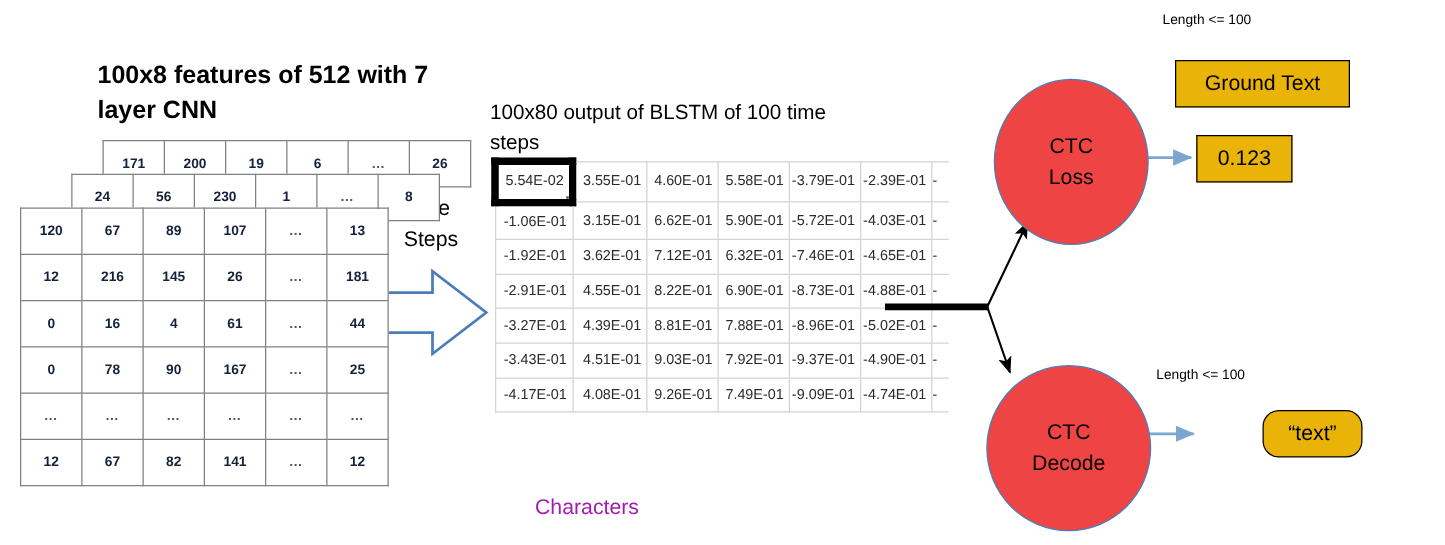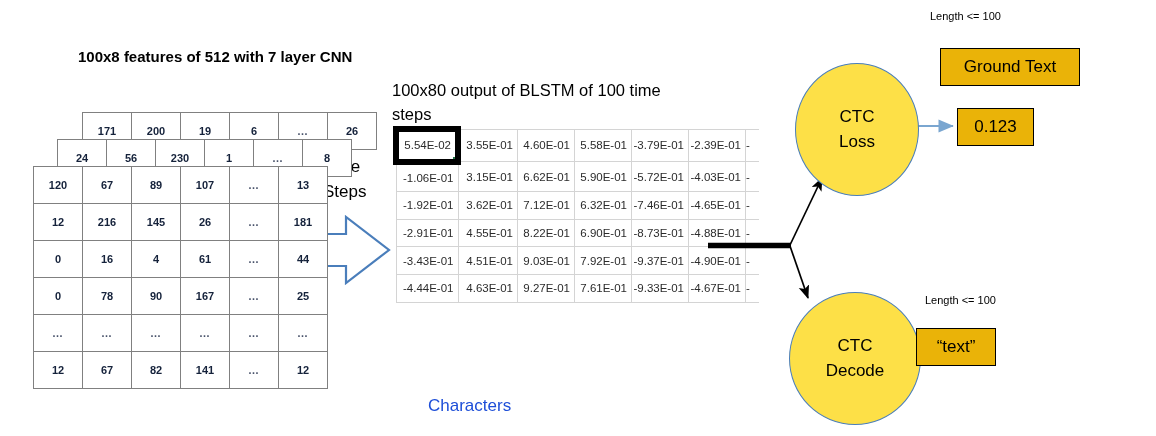--- a/index.html
+++ b/index.html
@@ -17,38 +17,38 @@
     height: 436px;
     overflow: hidden;
     background: #ffffff;
   }
   .abs { position: absolute; }
 
   
   .cnn-title {
     left: 78px; top: 46px;
     width: 290px;
-    font-size: 15px;
+    font-size: 20px;
     font-weight: bold;
     line-height: 1.42;
     color: #000;
   }
   .blstm-title {
     left: 392px; top: 48px;
     width: 310px;
     font-size: 16.5px;
     font-weight: normal;
     line-height: 1.45;
     color: #000;
     margin-top: 31px;
   }
   .characters-label {
     left: 428px; top: 396px;
     font-size: 17px;
-    color: #1d4ed8;
+    color: #a21caf;
   }
   .timesteps-label {
     left: 323px; top: 155px;
     width: 70px;
     font-size: 17px;
     line-height: 1.45;
     color: #000;
     text-align: left;
   }
 
@@ -73,21 +73,21 @@
   }
   .grid td.dots { color: #49536b; letter-spacing: 1px; }
 
   
   .grid-front td { width: 48px; }
   .grid-mid td   { width: 48px; }
   .grid-back td  { width: 48px; }
 
   .layer-back  { left: 82px;  top: 112px; z-index: 1; }
   .layer-mid   { left: 57px;  top: 139px; z-index: 2; }
-  .layer-front { left: 33px;  top: 166px; z-index: 3; border-radius: 27px; }
+  .layer-front { left: 16px;  top: 166px; z-index: 3; border-radius: 27px; }
 
   
   .stub {
     border-collapse: collapse;
     background: #fff;
   }
   .stub td {
     border: 1px solid #808080;
     width: 26px;
     height: 36px;
@@ -138,21 +138,21 @@
     position: absolute;
     right: -3px; bottom: -3px;
     width: 5px; height: 5px;
     background: #217346;
   }
 
   
   .ellipse {
     border: 1.6px solid #4a7ebb;
     border-radius: 50%;
-    background: #fde047;
+    background: #ef4444;
     display: flex;
     align-items: center;
     justify-content: center;
     text-align: center;
     font-size: 17px;
     line-height: 1.42;
     color: #000;
   }
   .ell-loss   { left: 795px; top: 63px;  width: 122px; height: 131px; }
   .ell-decode { left: 789px; top: 292px; width: 130px; height: 131px; }
@@ -162,21 +162,21 @@
     border: 1.4px solid #000000;
     background: #eab308;
     display: flex;
     align-items: center;
     justify-content: center;
     font-size: 17px;
     color: #000;
   }
   .box-ground { left: 940px; top: 48px;  width: 138px; height: 36px; }
   .box-loss   { left: 957px; top: 108px; width: 75px;  height: 36px; }
-  .box-text   { left: 916px; top: 328px; width: 78px;  height: 36px; }
+  .box-text   { left: 1010px; top: 328px; width: 78px;  height: 36px; border-radius: 13px; }
 
   .len-label {
     font-size: 11px;
     color: #000;
     white-space: nowrap;
   }
   .len-top    { left: 930px; top: 10px; }
   .len-bottom { left: 925px; top: 294px; }
 
   
@@ -346,35 +346,44 @@
         <tr>
           <td class="">-2.91E-01</td>
           <td class="">4.55E-01</td>
           <td class="">8.22E-01</td>
           <td class="">6.90E-01</td>
           <td class="">-8.73E-01</td>
           <td class="">-4.88E-01</td>
           <td class="clip">-</td>
         </tr>
         <tr>
+          <td class="">-3.27E-01</td>
+          <td class="">4.39E-01</td>
+          <td class="">8.81E-01</td>
+          <td class="">7.88E-01</td>
+          <td class="">-8.96E-01</td>
+          <td class="">-5.02E-01</td>
+          <td class="clip">-</td>
+        </tr>
+        <tr>
           <td class="">-3.43E-01</td>
           <td class="">4.51E-01</td>
           <td class="">9.03E-01</td>
           <td class="">7.92E-01</td>
           <td class="">-9.37E-01</td>
           <td class="">-4.90E-01</td>
           <td class="clip">-</td>
         </tr>
         <tr>
-          <td class="">-4.44E-01</td>
-          <td class="">4.63E-01</td>
-          <td class="">9.27E-01</td>
-          <td class="">7.61E-01</td>
-          <td class="">-9.33E-01</td>
-          <td class="">-4.67E-01</td>
+          <td class="">-4.17E-01</td>
+          <td class="">4.08E-01</td>
+          <td class="">9.26E-01</td>
+          <td class="">7.49E-01</td>
+          <td class="">-9.09E-01</td>
+          <td class="">-4.74E-01</td>
           <td class="clip">-</td>
         </tr>
       </tbody>
   </table>
   <div class="abs characters-label">Characters</div>
 
   <svg class="abs connectors" viewBox="0 0 1156 436">
     <defs>
       <marker id="arrowBlack" markerWidth="9" markerHeight="9" refX="7.4" refY="3.2" orient="auto" markerUnits="strokeWidth">
         <path d="M0,0 L8,3.2 L0,6.4 L1.8,3.2 z" fill="#000000"></path>

